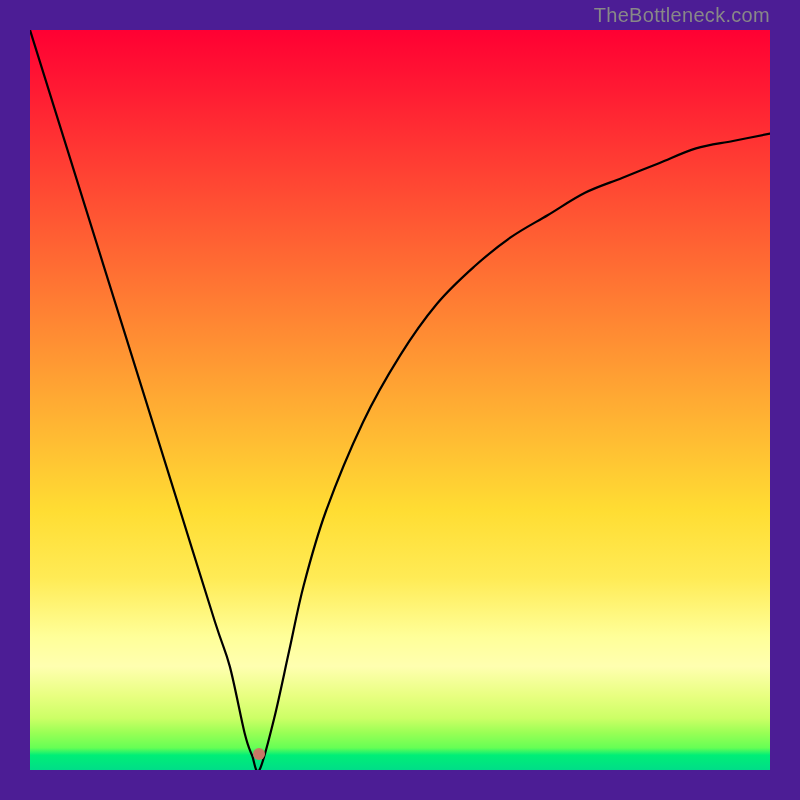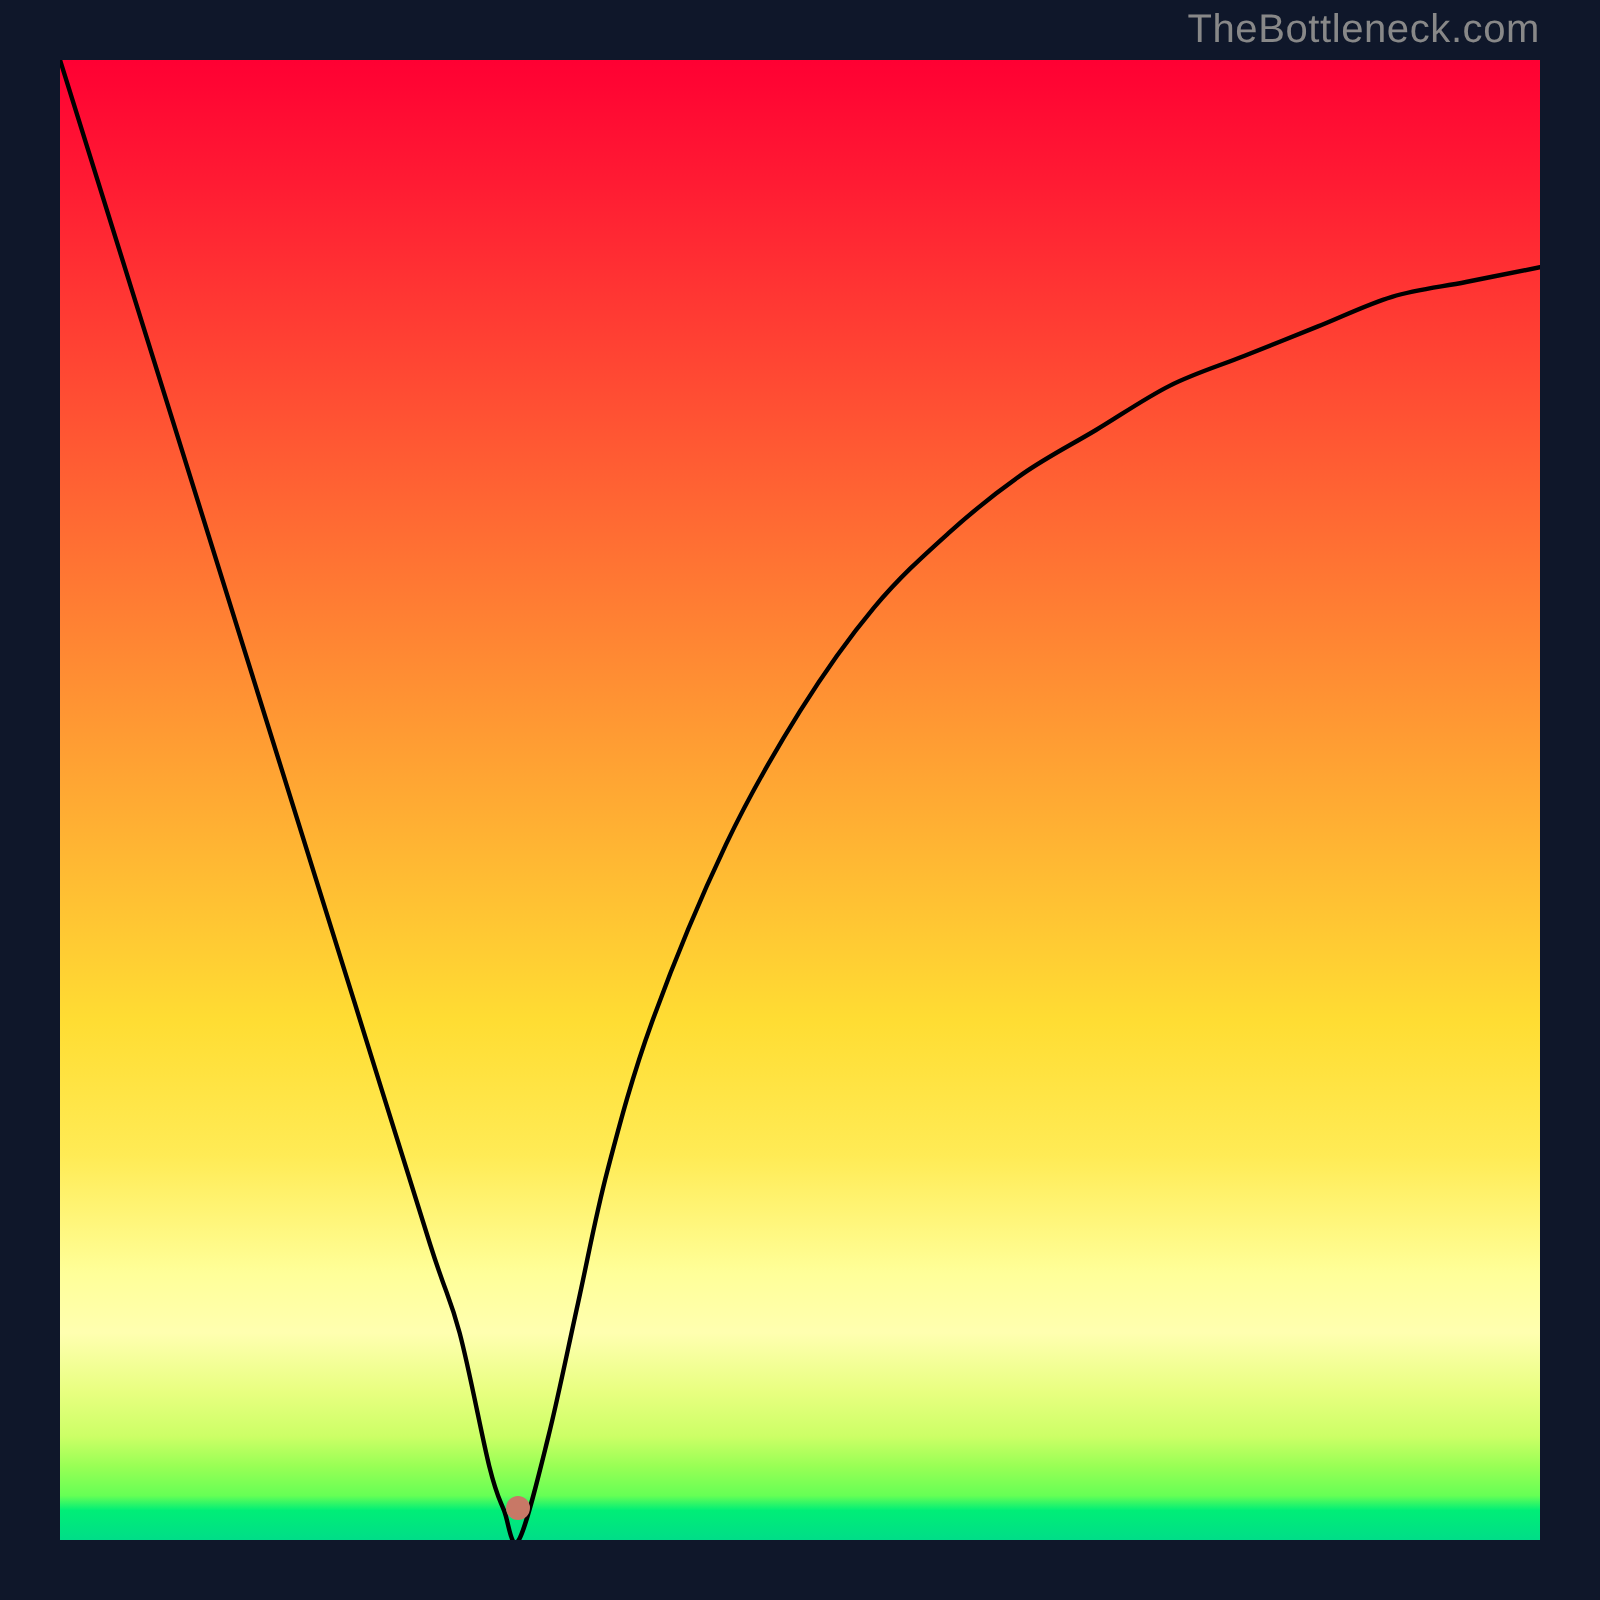--- a/index.html
+++ b/index.html
@@ -1,21 +1,21 @@
 <!DOCTYPE html>
 <html><head>
 <meta charset="utf-8">
 <style>
   * { margin: 0; padding: 0; box-sizing: border-box; }
   html, body { width: 800px; height: 800px; overflow: hidden; background: #000; }
   .chart-container {
     position: relative;
     width: 800px;
     height: 800px;
-    background: #0f172a;
+    background: #4c1d95;
   }
   .plot-area {
     position: absolute;
     left: 30px;
     top: 30px;
     width: 740px;
     height: 740px;
     background: linear-gradient(to bottom,
       #ff0033 0%,
       #ff1a33 8%,

